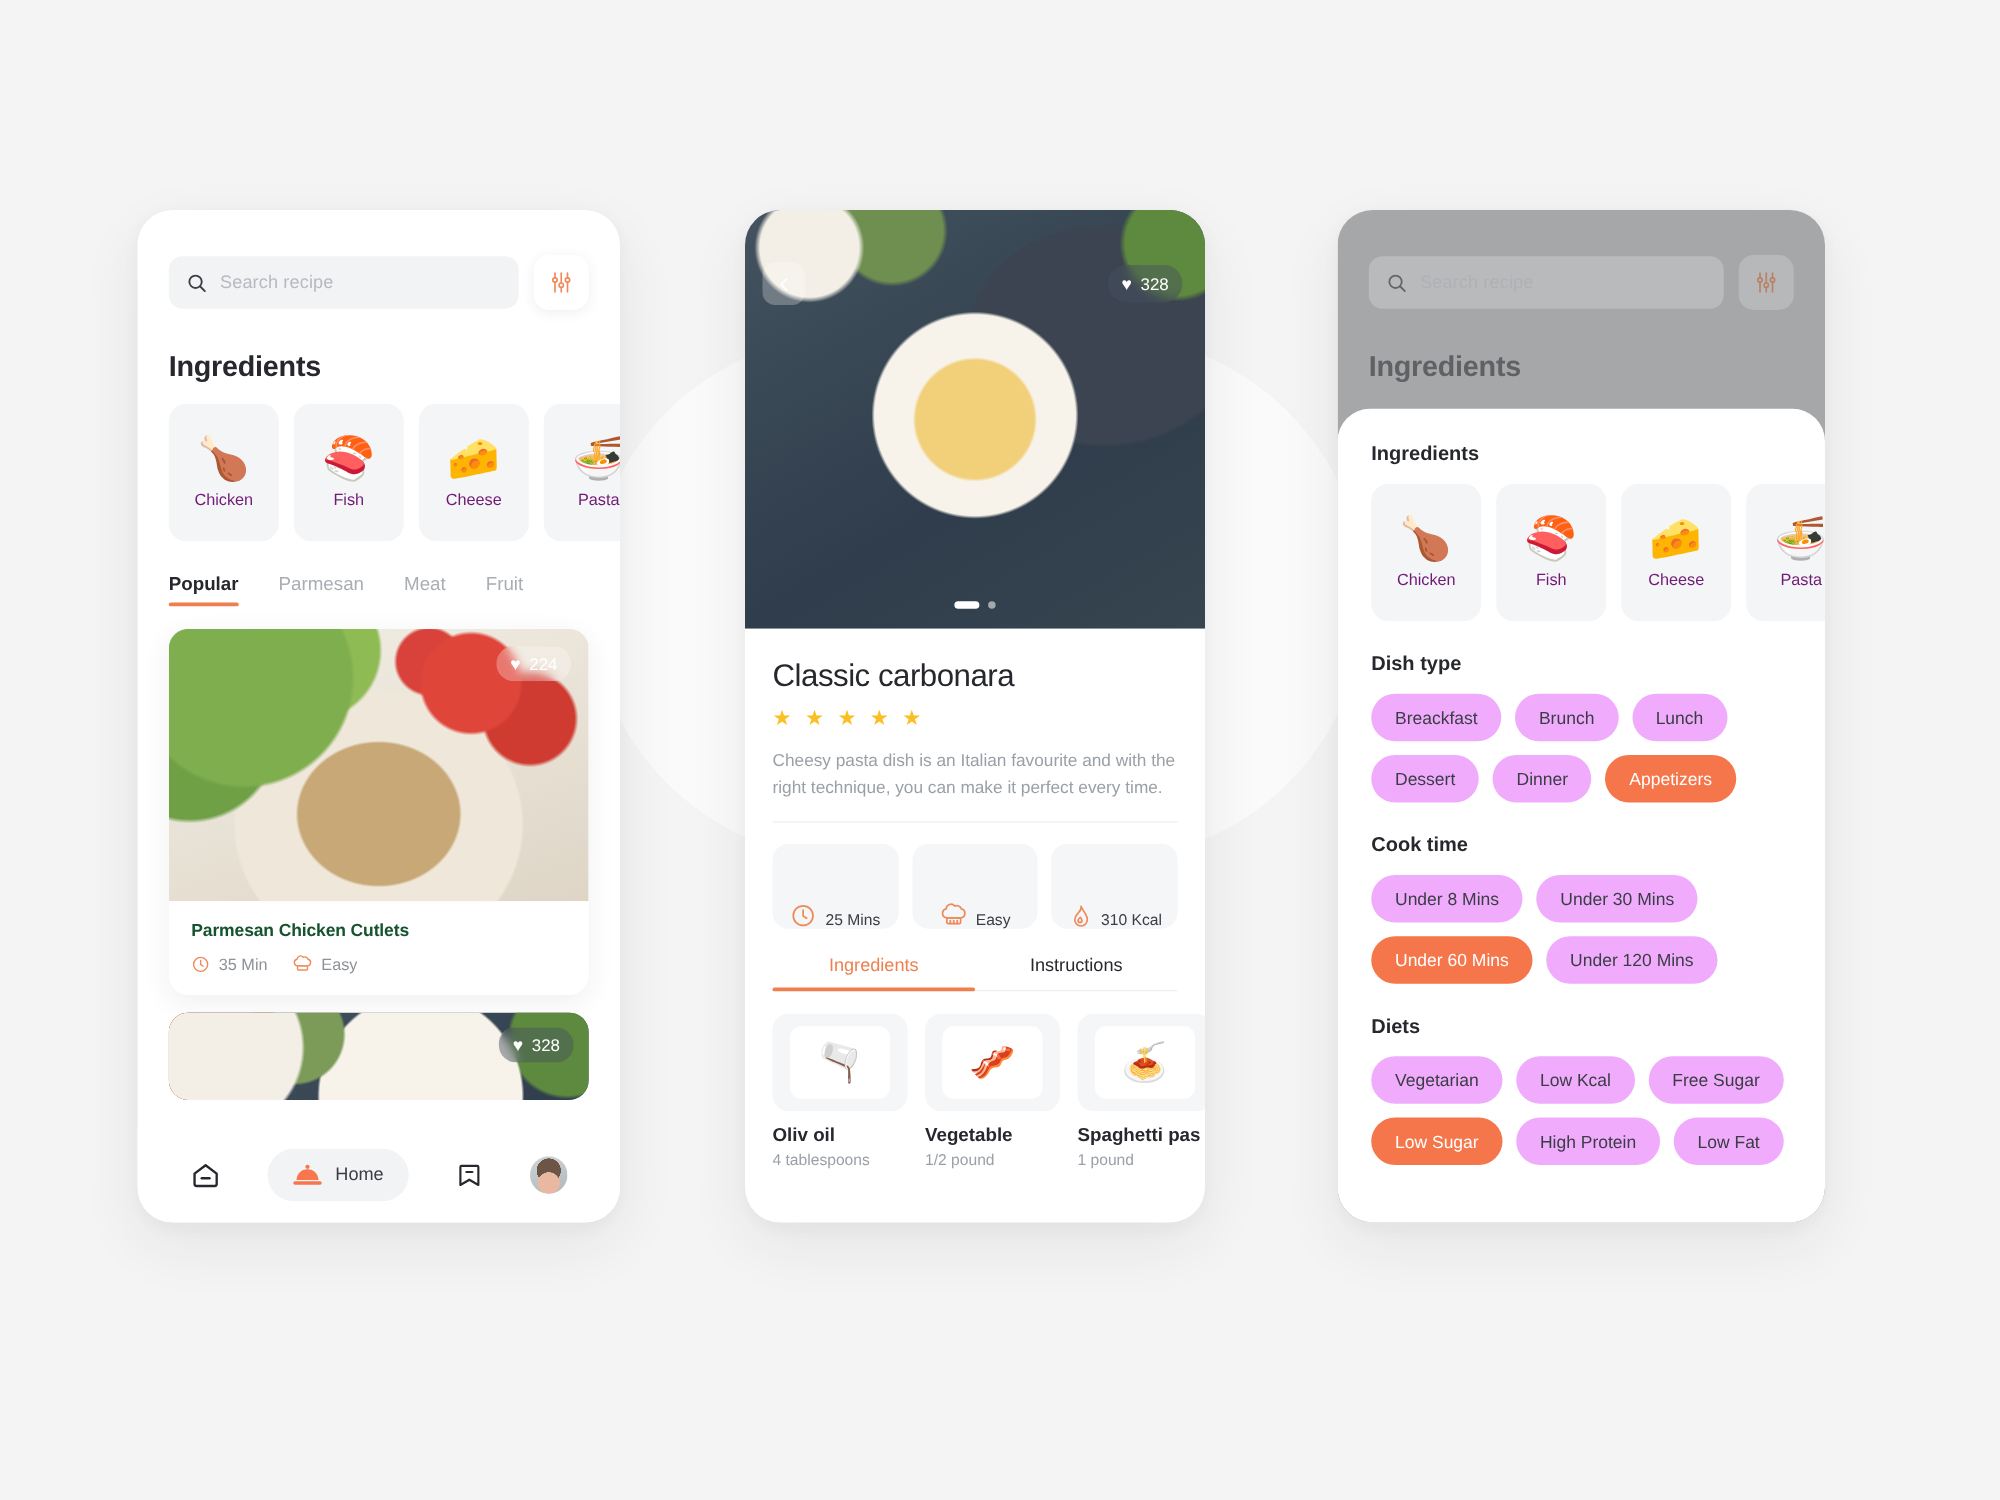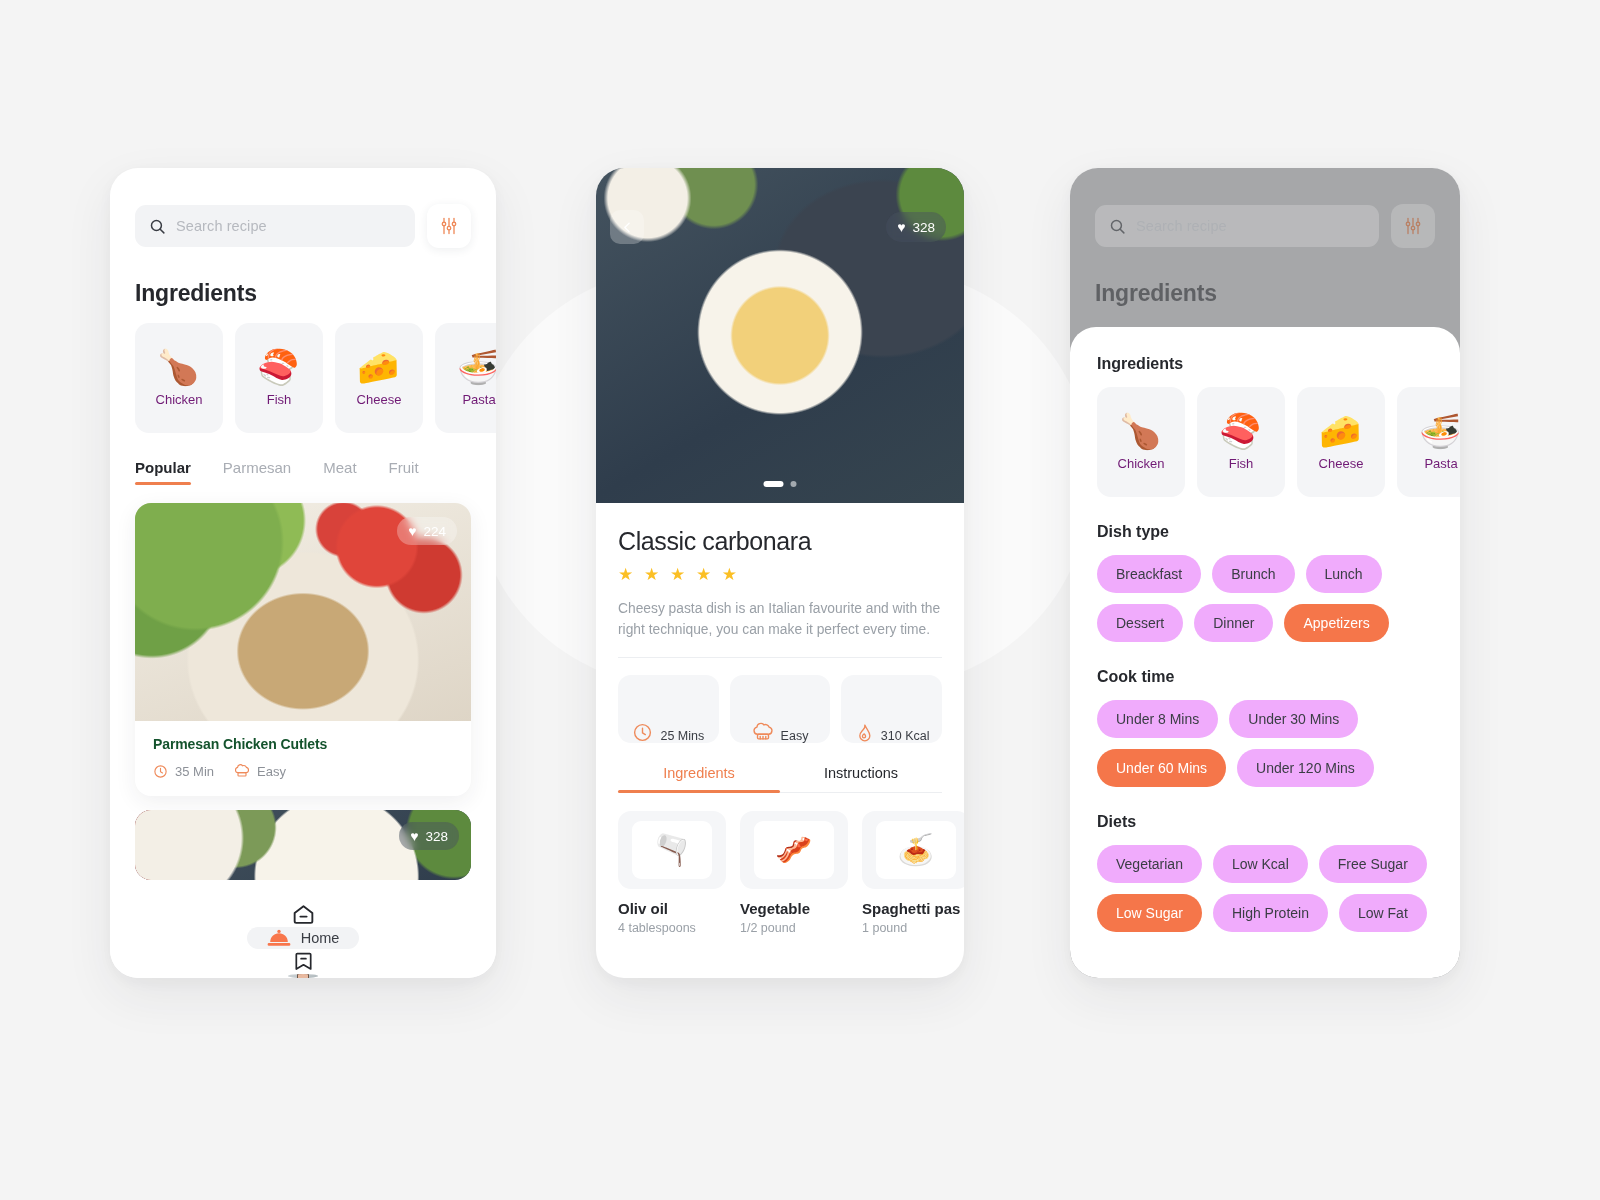--- a/index.html
+++ b/index.html
@@ -80,21 +80,21 @@
   .heart-glyph { font-size: 14px; line-height: 1; }
   .recipe-body { padding: 15px 18px 17px; }
   .recipe-name { font-size: 14px; color: #14532d; font-weight: bold; letter-spacing: -.1px; }
   .recipe-meta { display: flex; align-items: center; gap: 20px; margin-top: 11px; }
   .meta-item { display: flex; align-items: center; gap: 7px; font-size: 13px; color: #8d9198; }
 
   .card2 { margin-top: 14px; height: 70px; border-radius: 16px; overflow: hidden; position: relative; }
 
   .bottom-nav {
     position: absolute; left: 0; right: 0; bottom: 0; height: 76px; background: #fff;
-    display: flex; align-items: center; justify-content: space-around; padding: 0 24px; flex-direction: column;
+    display: flex; align-items: center; justify-content: space-around; padding: 0 24px;
   }
   .nav-pill {
     background: #f2f3f5; border-radius: 22px; height: 42px; padding: 0 20px;
     display: flex; align-items: center; gap: 10px;
     font-size: 14.5px; color: #3a3d44;
   }
   .avatar { width: 30px; height: 30px; border-radius: 50%; overflow: hidden; background: #d8cfc6; }
 
   
   .hero { position: relative; height: 335px; overflow: hidden; }

